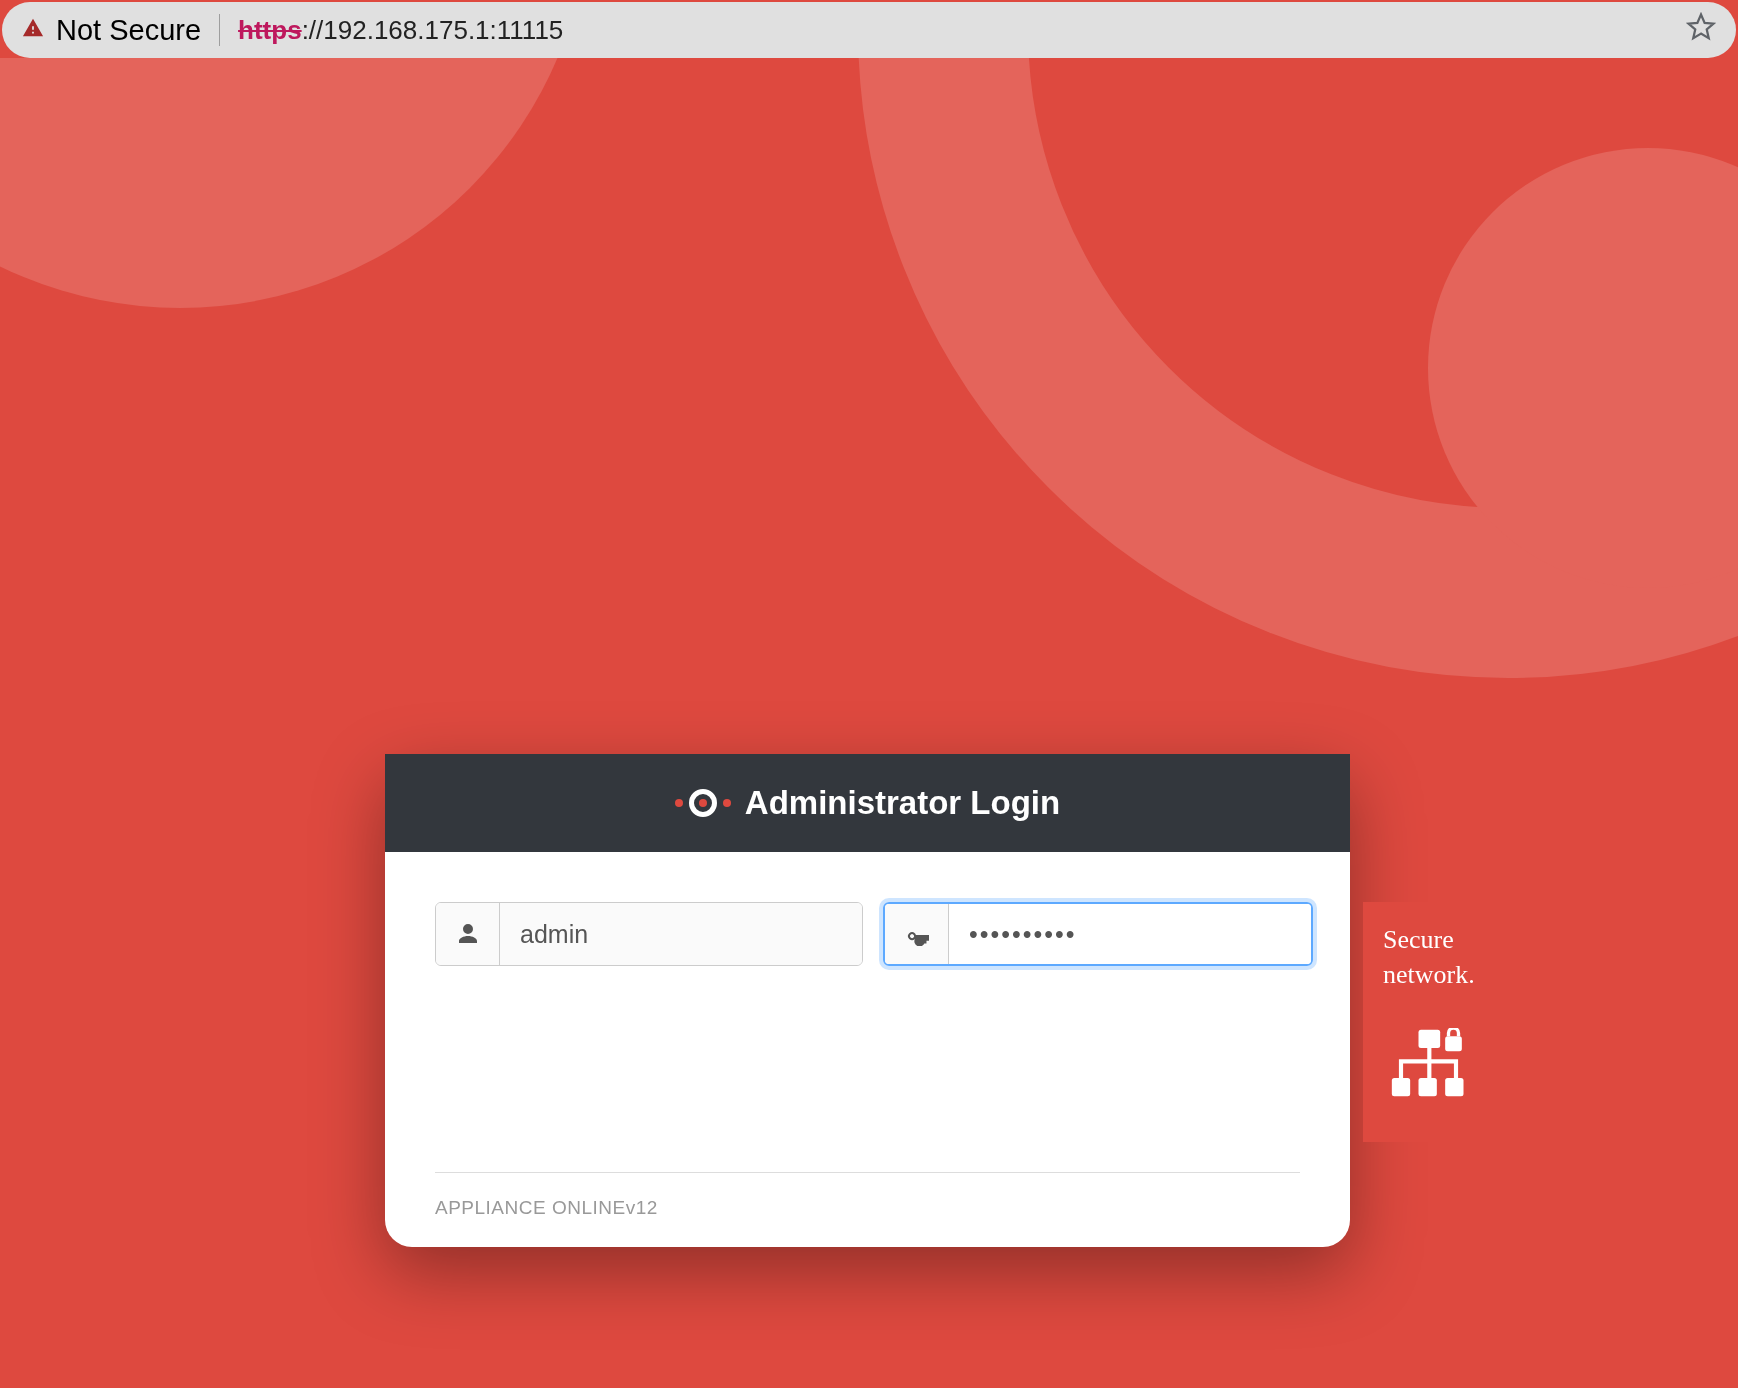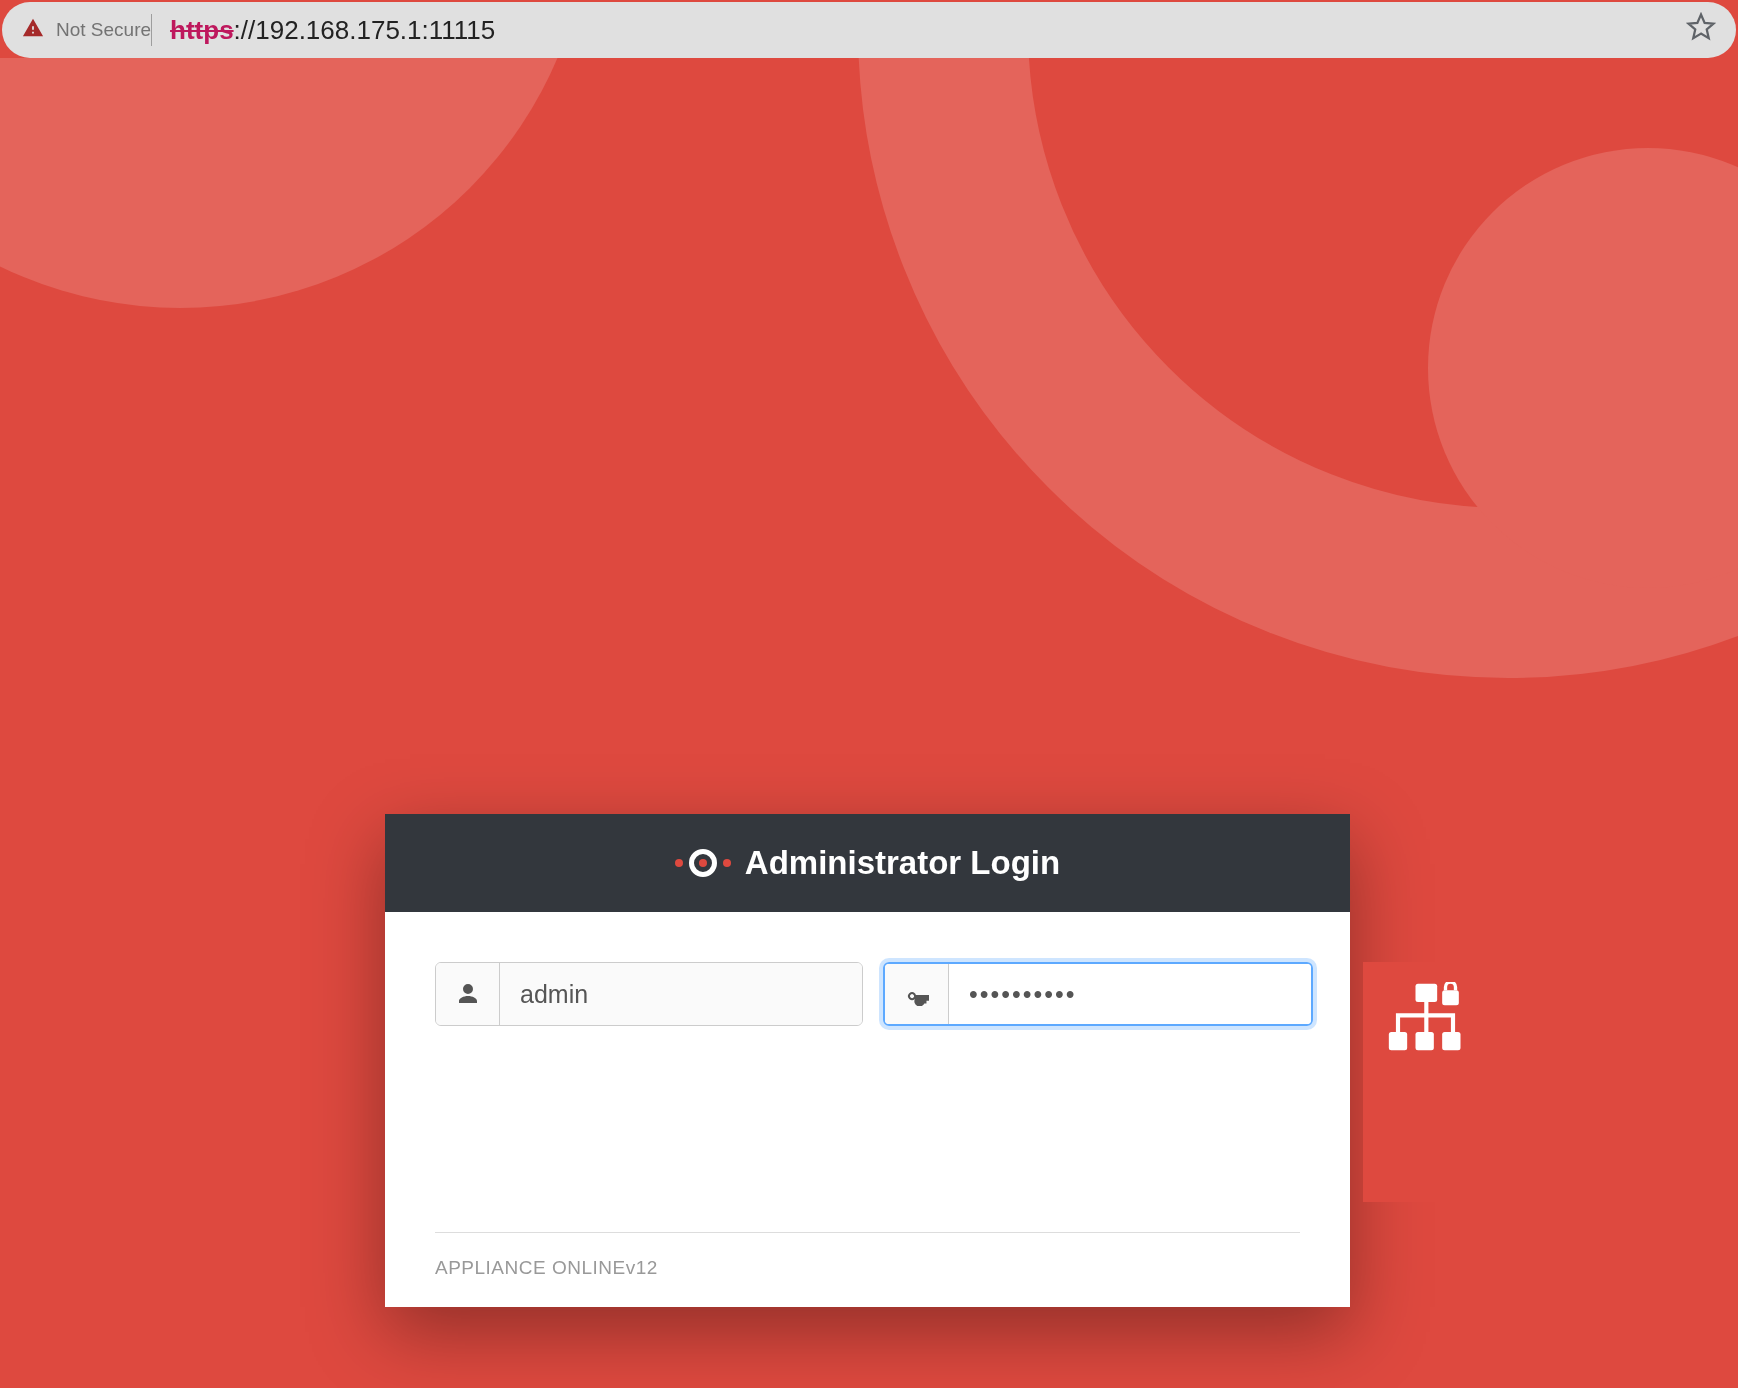--- a/index.html
+++ b/index.html
@@ -15,21 +15,21 @@
       background: #e0e0e0;
       border-radius: 28px;
       margin: 2px 2px 0 2px;
       display: flex;
       align-items: center;
       padding: 0 20px;
       font-size: 26px;
       position: relative;
     }
     .warn-triangle { color: #a52a2a; margin-right: 12px; }
-    .not-secure { color: #737373; font-size: 19px; }
+    .not-secure { color: #000000; margin-right: 18px; font-size: 29px; }
     .divider { width: 1px; height: 32px; background: #9e9e9e; margin-right: 18px; }
     .url-https { color: #be185d; text-decoration: line-through; font-weight: bold; }
     .url-rest { color: #222; }
 
     .star-icon { position: absolute; right: 20px; color: #5f6368; font-size: 30px; }
 
     .page-area {
       position: relative;
       width: 100%;
       height: calc(100% - 58px);
@@ -44,25 +44,26 @@
       background: #e4645b;
     }
     .ring1 { width: 820px; height: 820px; left: -230px; top: -570px; }
     .ring2 { width: 1300px; height: 1300px; right: -420px; top: -680px; border: 170px solid #e4645b; background: transparent; }
     .ring3 { width: 440px; height: 440px; right: -130px; top: 90px; }
 
     .login-card {
       position: absolute;
       width: 965px;
       left: 385px;
-      top: 756px;
+      top: 696px;
       background: #fff;
       box-shadow: 0 25px 70px rgba(0,0,0,0.35);
       display: flex;
       flex-direction: column;
+      border-radius: 27px;
     }
     .card-header {
       background: #33373d;
       padding: 30px 0;
       text-align: center;
       color: #fff;
       font-size: 33px;
       font-weight: 600;
       display: flex;
       align-items: center;
@@ -198,20 +199,24 @@
                 <path fill="currentColor" d="M7 14a4 4 0 114-4 4 4 0 01-.5 1.9L22 23.4l-2 2-2-2-2 2-2-2-2 2-1.5-1.5A4 4 0 017 14zm0-6a2 2 0 100 4 2 2 0 000-4z" transform="rotate(-45 12 12)"></path>
               </svg>
           </div>
           <input class="input-field" type="password" style="letter-spacing: 2px;" value="••••••••••">
         </div>
 
 
       </div>
 
       <div class="promo-box">
+        <div style="font-family: Georgia, 'Times New Roman', serif;">
+          <div>Secure</div>
+          <div>network.</div>
+        </div>
         <div class="promo-icon">
           <svg width="85" height="75" viewBox="0 0 100 90">
             <rect x="38" y="2" width="26" height="22" rx="3" fill="#fff"></rect>
             <rect x="6" y="60" width="22" height="22" rx="3" fill="#fff"></rect>
             <rect x="38" y="60" width="22" height="22" rx="3" fill="#fff"></rect>
             <rect x="70" y="60" width="22" height="22" rx="3" fill="#fff"></rect>
             <path d="M51 24 v16 M17 60 v-20 h66 v20 M51 40 v20" stroke="#fff" stroke-width="5" fill="none"></path>
             <rect x="70" y="10" width="20" height="18" rx="3" fill="#fff"></rect>
             <path d="M74 10 v-4 a6 6 0 0112 0 v4" stroke="#fff" stroke-width="4" fill="none"></path>
           </svg>

